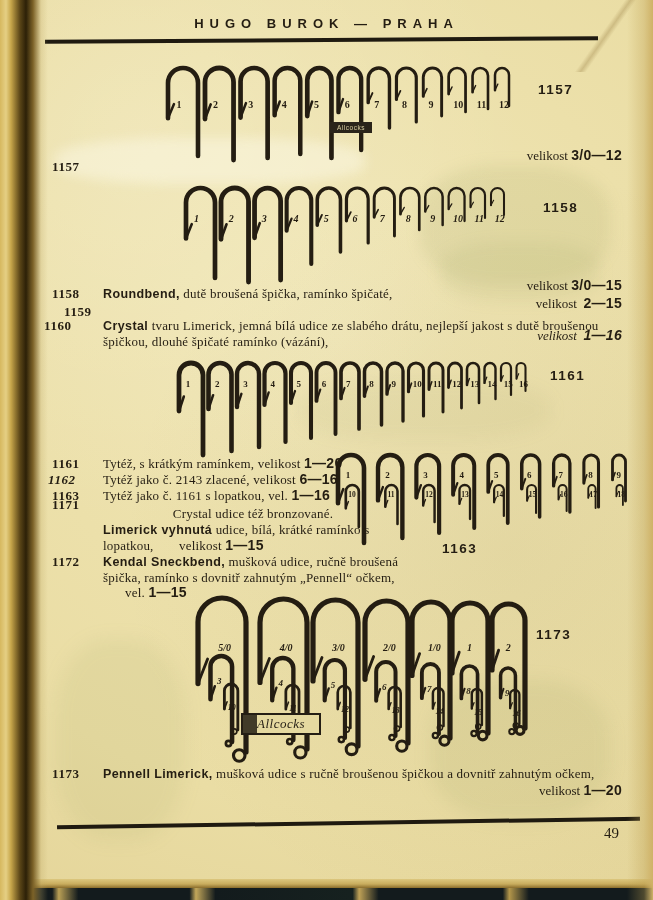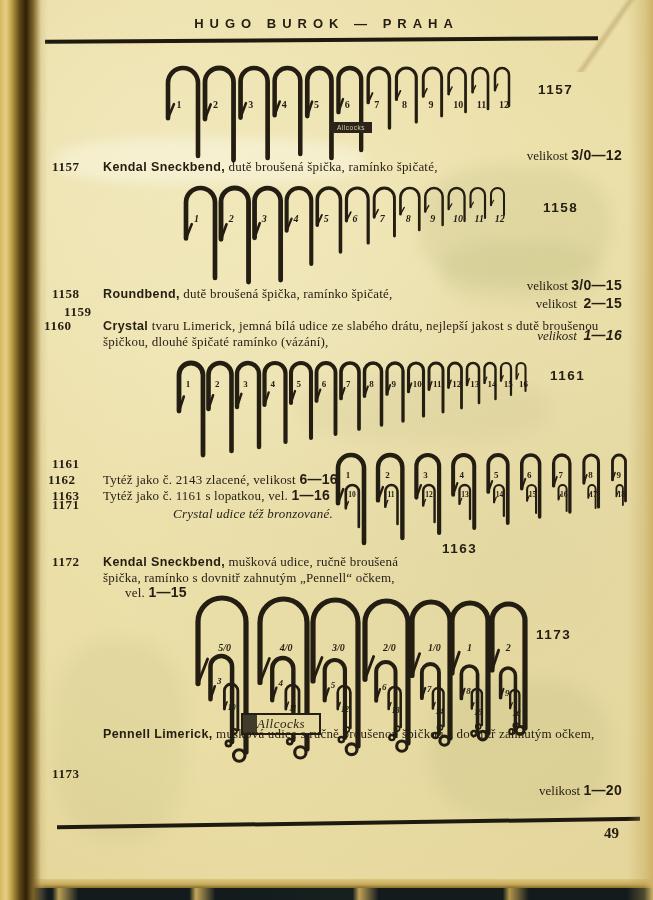--- a/index.html
+++ b/index.html
@@ -31,21 +31,21 @@
   .s5{left:430px;top:680px;width:180px;height:140px;background:rgba(148,158,88,0.12);filter:blur(8px);}
   .s6{left:300px;top:380px;width:250px;height:60px;background:rgba(150,155,85,0.08);filter:blur(8px);}
 
   .hdr-title{position:absolute;left:0;right:0;top:16px;text-align:center;
     font-family:"Liberation Sans", sans-serif;font-weight:bold;font-size:13px;
     letter-spacing:6px;color:#241d12;}
   .hdr-rule{position:absolute;left:45px;top:38px;width:553px;height:4px;background:#1f1a10;
     transform:rotate(-0.35deg);}
   .ftr-rule{position:absolute;left:57px;top:821px;width:583px;height:4px;background:#1f1a10;
     transform:rotate(-0.85deg);}
-  .page-num{position:absolute;right:34px;top:825px;font-weight:bold;font-size:15px;color:#241d12;}
+  .page-num{position:absolute;right:34px;top:825px;font-weight:normal;font-size:15px;color:#241d12;}
 
   .hooks{position:absolute;left:0;top:0;pointer-events:none;}
 
   .t{position:absolute;font-size:13px;color:#241d12;letter-spacing:0.2px;line-height:15px;}
   .cnum{font-weight:bold;letter-spacing:0.6px;}
   .pname{font-family:"Liberation Sans", sans-serif;font-weight:bold;font-size:12.5px;letter-spacing:0.4px;}
   .sz{position:absolute;right:31px;text-align:right;font-size:13px;color:#241d12;}
   .szv{font-family:"Liberation Sans", sans-serif;font-weight:bold;font-size:14px;letter-spacing:0.3px;}
   .figlbl{position:absolute;font-family:"Liberation Sans", sans-serif;font-weight:bold;
     font-size:13.5px;letter-spacing:1.5px;color:#241d12;}
@@ -508,70 +508,77 @@
     <div class="figlbl" style="left:543px;top:200px;">1158</div>
     <div class="figlbl" style="left:550px;top:368px;">1161</div>
     <div class="figlbl" style="left:442px;top:541px;">1163</div>
     <div class="figlbl" style="left:536px;top:627px;">1173</div>
 
     <div class="stamp-dark">Allcocks</div>
     <div class="stamp-light">Allcocks</div>
 
     <div class="sz" style="top:147px;"><span>velikost</span> <span class="szv">3/0—12</span></div>
     <div class="t cnum" style="left:52px;top:159px;">1157</div>
-    <div class="t" style="left:103px;top:159px;right:140px;">
-      <span class="pname">Kendal Sneckbend,</span>
-      <span>dutě broušená špička, ramínko špičaté,</span>
-    </div>
 
     <div class="sz" style="top:277px;"><span>velikost</span> <span class="szv">3/0—15</span></div>
     <div class="t cnum" style="left:52px;top:286px;">1158</div>
     <div class="t" style="left:103px;top:286px;right:145px;">
       <span class="pname">Roundbend,</span>
       <span>dutě broušená špička, ramínko špičaté,</span>
     </div>
 
     <div class="sz" style="top:295px;"><span>velikost</span>&nbsp;&nbsp;<span class="szv">2—15</span></div>
     <div class="t cnum" style="left:64px;top:304px;">1159</div>
 
     <div class="sz" style="top:327px;font-style:italic;"><span>velikost</span>&nbsp;&nbsp;<span class="szv">1—16</span></div>
     <div class="t cnum" style="left:44px;top:318px;">1160</div>
     <div class="t" style="left:103px;top:318px;right:33px;">
       <span class="pname">Crystal</span>
       <span>tvaru Limerick, jemná bílá udice ze slabého drátu, nejlepší jakost s dutě broušenou špičkou, dlouhé špičaté ramínko (vázání),</span>
     </div>
 
     <div class="t cnum" style="left:52px;top:456px;">1161</div>
-    <div class="t cnum" style="left:48px;top:472px;">1162</div>
+    <div class="t" style="left:103px;top:456px;">
+      <span>Tytéž, s krátkým ramínkem,</span>
+      <span>velikost</span>
+      <span class="szv">1—20</span>
+    </div>
+    <div class="t cnum" style="left:48px;top:472px;font-style:italic;">1162</div>
     <div class="t" style="left:103px;top:472px;">
       <span>Tytéž jako č. 2143 zlacené,</span>
       <span>velikost</span>
       <span class="szv">6—16</span>
     </div>
     <div class="t cnum" style="left:52px;top:488px;">1163</div>
     <div class="t" style="left:103px;top:488px;text-align:right;">
       <span>Tytéž jako č. 1161 s lopatkou,</span>
       <span>vel.</span>
       <span class="szv">1—16</span>
     </div>
 
-    <div class="t note" style="left:103px;top:506px;width:300px;text-align:center;font-style:italic;">Crystal udice též bronzované.</div>
+    <div class="t note" style="left:103px;top:506px;width:300px;text-align:center;">Crystal udice též bronzované.</div>
 
     <div class="t cnum" style="left:52px;top:497px;">1171</div>
+    <div class="t col" style="left:103px;top:522px;">
+      <span class="pname">Limerick vyhnutá</span>
+      <span>udice, bílá, krátké ramínko s lopatkou,</span>
+      <span class="gap-sz">velikost</span>
+      <span class="szv">1—15</span>
+    </div>
 
     <div class="t cnum" style="left:52px;top:554px;">1172</div>
     <div class="t col" style="left:103px;top:554px;">
       <span class="pname">Kendal Sneckbend,</span>
       <span>mušková udice, ručně broušená špička, ramínko s dovnitř zahnutým „Pennell“ očkem,</span>
       <span class="gap-sz">vel.</span>
       <span class="szv">1—15</span>
     </div>
 
     <div class="t cnum" style="left:52px;top:766px;">1173</div>
-    <div class="t" style="left:103px;top:726px;right:33px;">
+    <div class="t" style="left:103px;top:766px;right:33px;">
       <span class="pname">Pennell Limerick,</span>
       <span>mušková udice s ručně broušenou špičkou a dovnitř zahnutým očkem,</span>
     </div>
     <div class="sz" style="top:782px;"><span>velikost</span> <span class="szv">1—20</span></div>
 
     <div class="ftr-rule"></div>
     <div class="page-num">49</div>
   </div>
   <div class="page-edge"></div>
   <div class="bottom-strip"></div>

